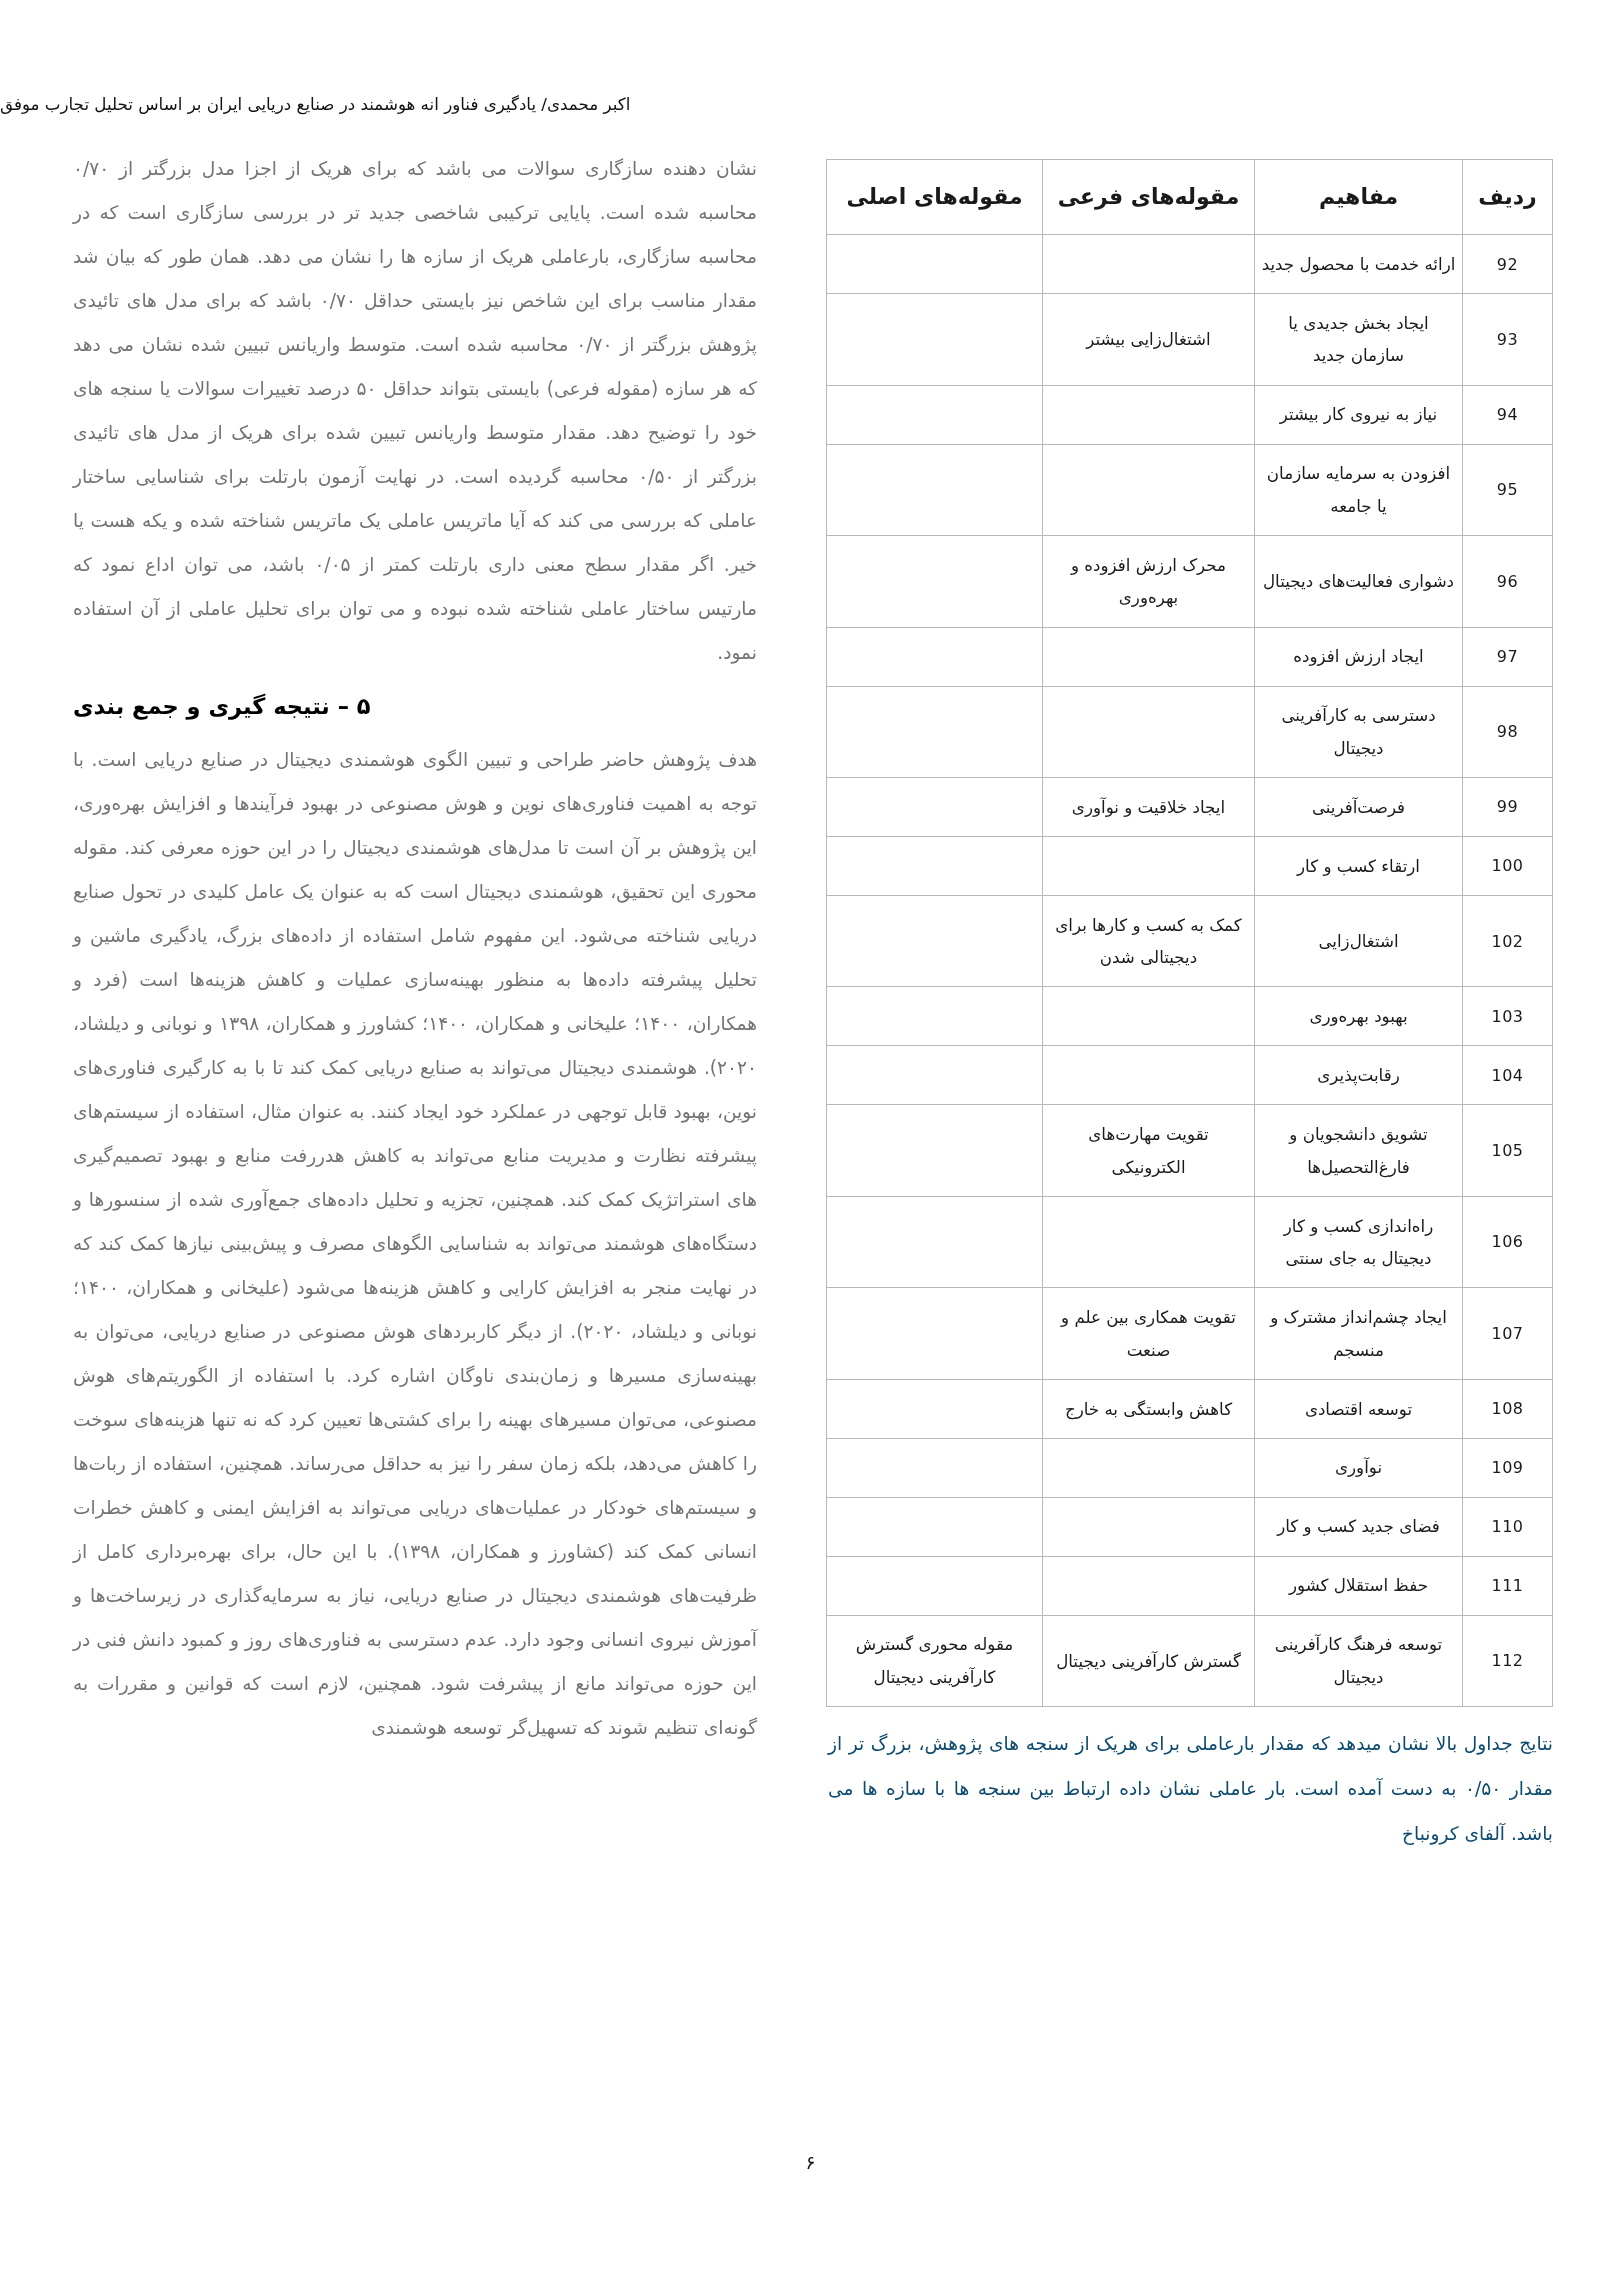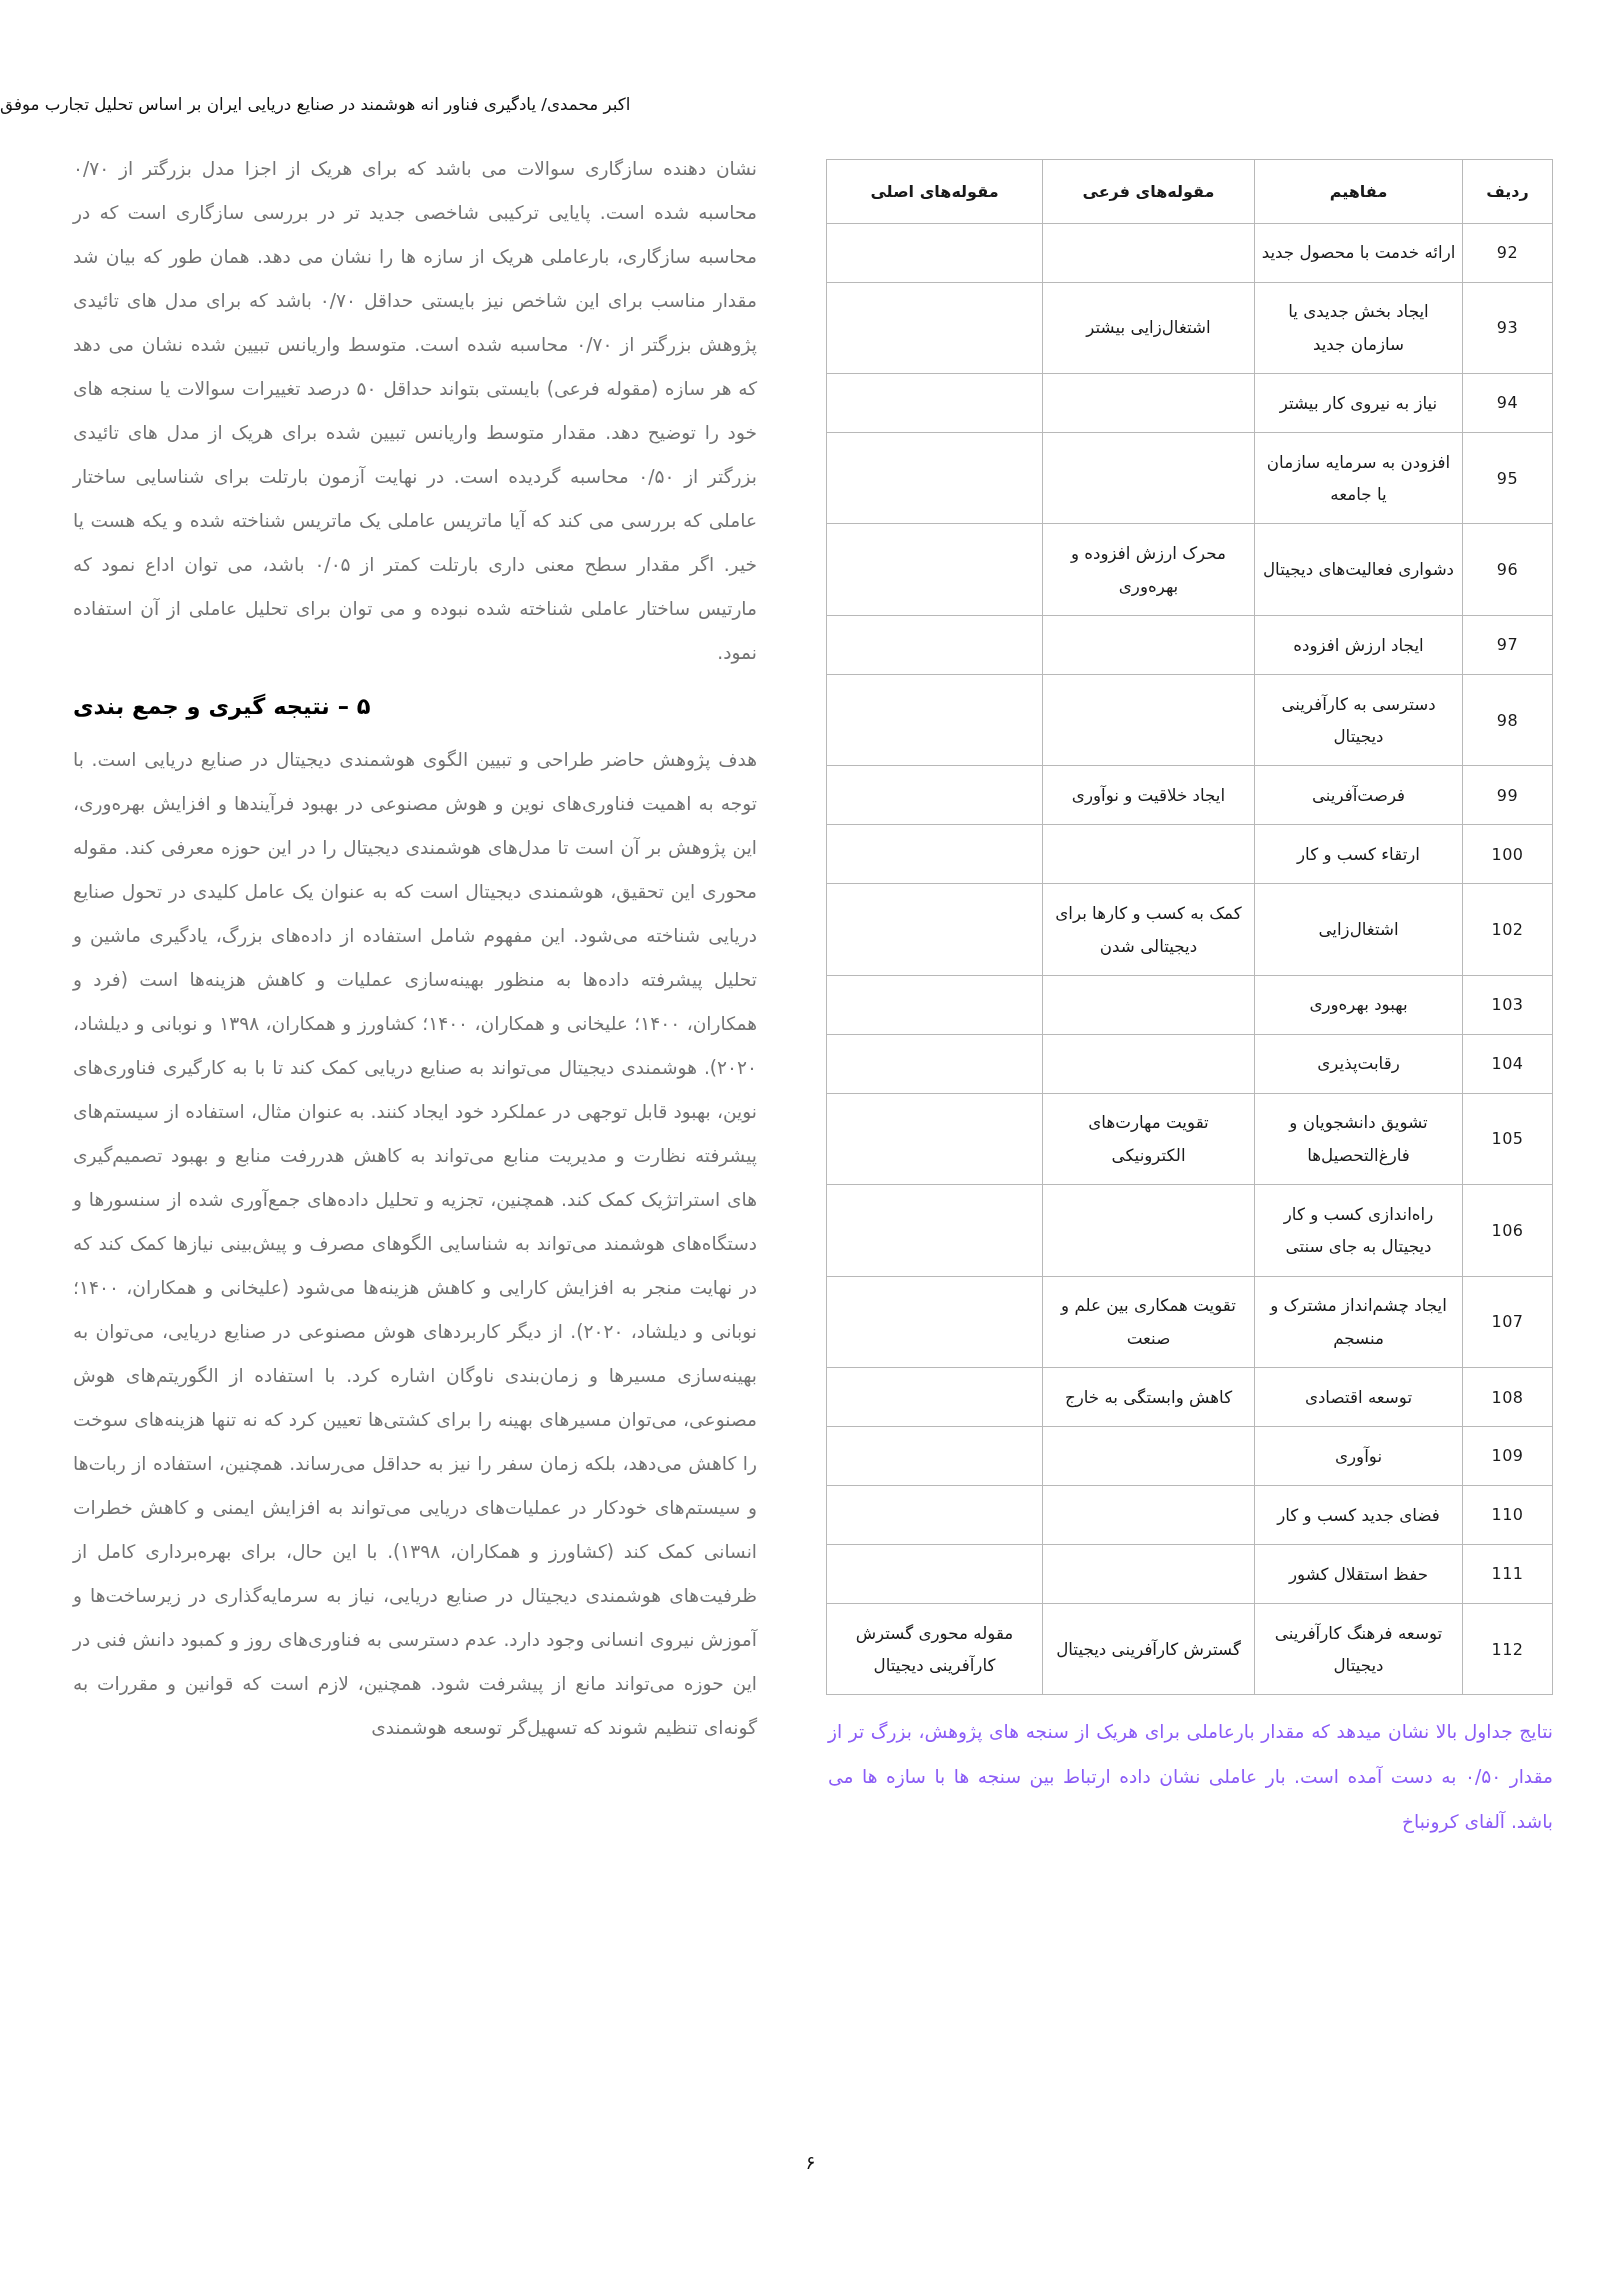--- a/index.html
+++ b/index.html
@@ -57,35 +57,35 @@
     text-align:center;
     vertical-align:middle;
     font-size:16.7px;
     line-height:1.95;
     padding:12.7px 5.9px;
     color:#1a1a1a;
     word-wrap:break-word;
   }
   .cat-table th{
     font-weight:bold;
-    font-size:16px;
+    font-size:22px;
     padding:15.7px 5.9px;
     text-align:center;
   }
   .cat-table td.num{
     font-size:16px;
     letter-spacing:0.5px;
   }
   .note{
     margin:13.7px 0 0 0;
     font-size:18.6px;
     line-height:45px;
     text-align:justify;
     direction:rtl;
-    color:#8b5cf6;
+    color:#0c4a6e;
   }
   .footer-pagenum{
     position:absolute;
     top:2152px;left:0;right:0;
     text-align:center;
     font-size:18.6px;
     color:#111111;
   }
 </style>
 </head>

